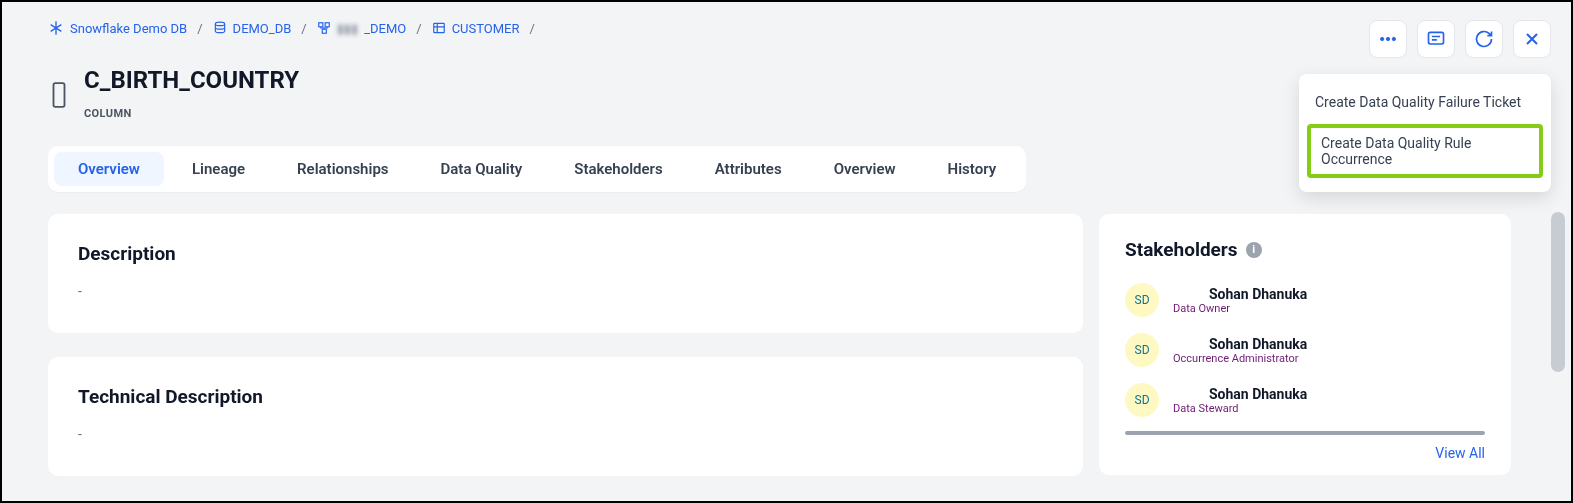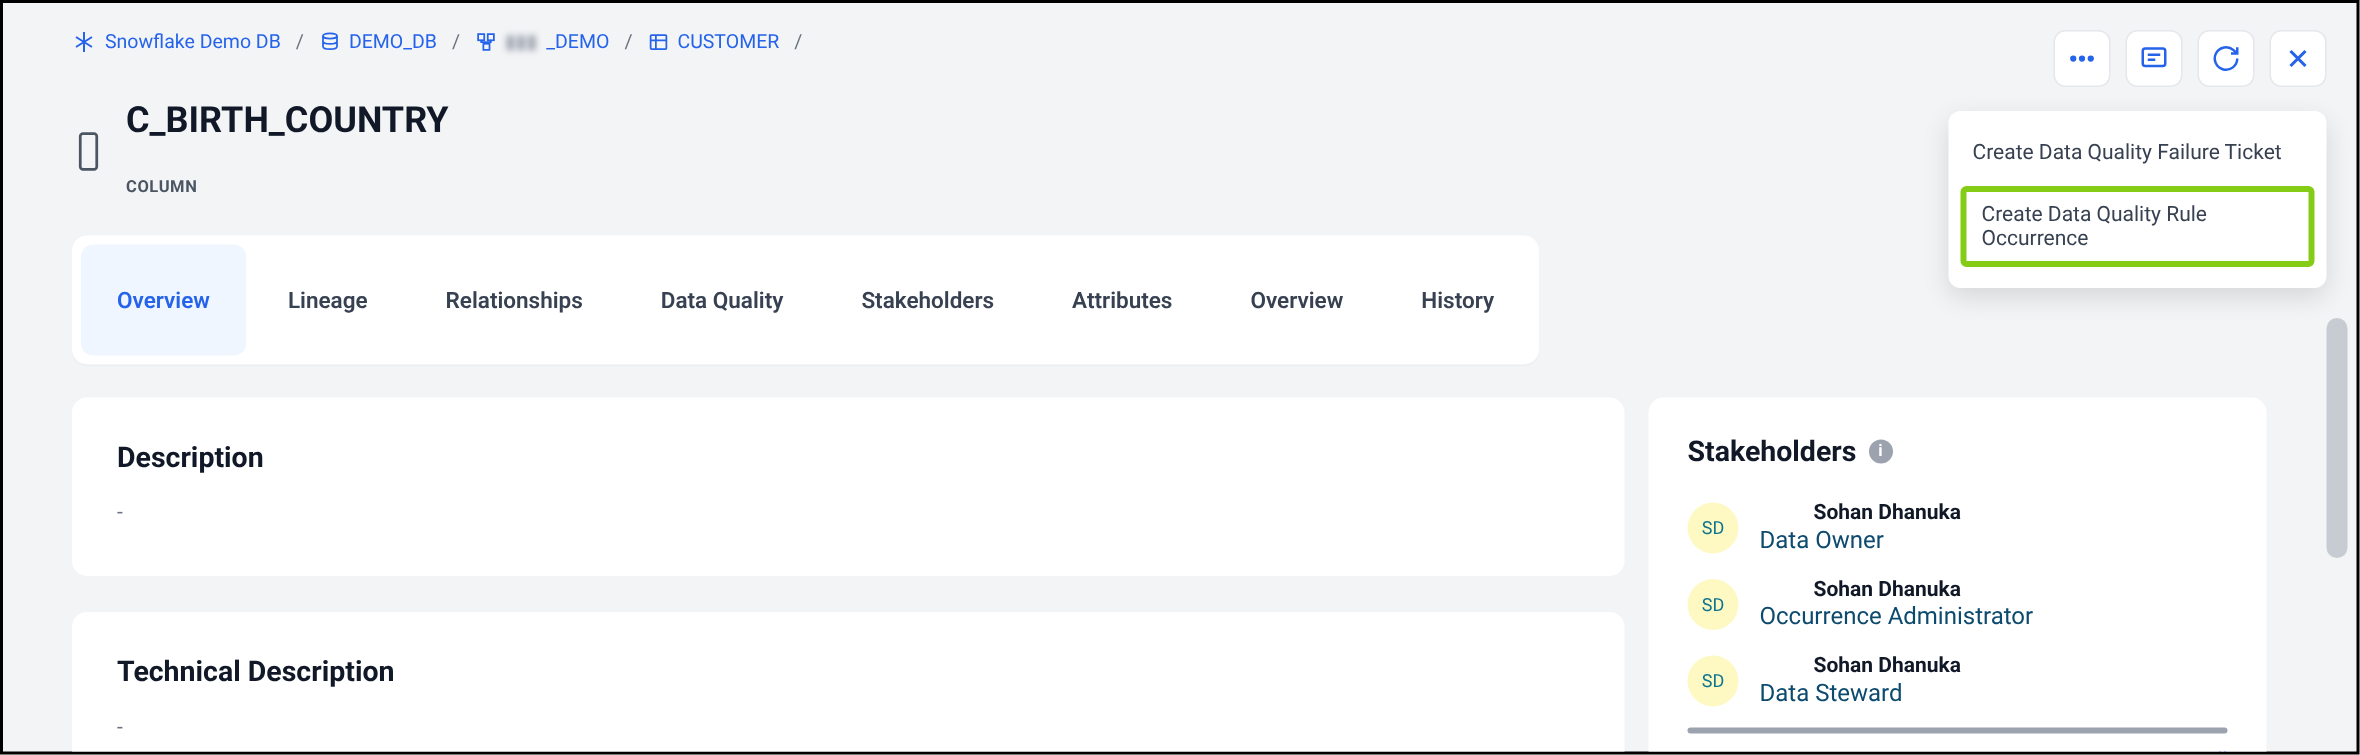--- a/index.html
+++ b/index.html
@@ -26,21 +26,21 @@
   .blur { filter: blur(2px); color: #9ca3af; }
 
   .header-row {
     display: flex;
     align-items: center;
     padding: 30px 0 0 46px;
     gap: 14px;
   }
   .col-icon { margin-top: 4px; }
   .title-block h1 { font-size: 24px; font-weight: 700; color: #111827; }
-  .title-block .subtype { font-size: 11px; font-weight: 700; color: #4b5563; letter-spacing: .4px; margin-top: 24px; }
+  .title-block .subtype { font-size: 11px; font-weight: 700; color: #4b5563; letter-spacing: .4px; margin-top: 13px; }
 
   .sensitivity {
     position: absolute;
     right: 74px;
     top: 78px;
     text-align: center;
   }
   .sensitivity .lbl { font-size: 11px; font-weight: 700; letter-spacing: .6px; color: #374151; }
   .sensitivity .badge {
     display: inline-flex; align-items: center; gap: 4px;
@@ -87,21 +87,21 @@
   .tabs {
     margin: 26px 0 0 46px;
     display: inline-flex;
     background: #fff;
     border-radius: 10px;
     padding: 6px;
     gap: 4px;
     box-shadow: 0 1px 1px rgba(0,0,0,.03);
   }
   .tab {
-    padding: 28px 24px;
+    padding: 8px 24px;
     font-size: 15px;
     font-weight: 600;
     color: #374151;
     border-radius: 8px;
     cursor: pointer;
   }
   .tab.active { background: #eff6ff; color: #2563eb; }
 
   .content-row {
     display: flex;
@@ -118,21 +118,21 @@
   .card .dash { color: #6b7280; font-size: 14px; }
 
   .side-col { width: 412px; }
   .side-card { background: #fff; border-radius: 10px; padding: 24px 26px 14px; position: relative; }
   .side-card h2 { font-size: 19px; font-weight: 700; color: #111827; display: inline-flex; align-items: center; gap: 8px; }
   .info-ico { width: 16px; height: 16px; border-radius: 50%; background: #9ca3af; color: #fff; font-size: 11px; display: inline-flex; align-items: center; justify-content: center; font-weight: 700;}
   .stake-list { margin-top: 22px; display: flex; flex-direction: column; gap: 16px; }
   .stake-row { display: flex; gap: 14px; align-items: center; }
   .avatar { width: 34px; height: 34px; border-radius: 50%; background: #fef9c3; color: #0e7490; font-size: 12px; font-weight: 400; display: flex; align-items: center; justify-content: center; }
   .stake-info .name { font-size: 14px; font-weight: 700; color: #111827; margin-left: 36px; }
-  .stake-info .role { font-size: 16px; color: #0c4a6e; }
+  .stake-info .role { font-size: 11px; color: #701a75; }
   .side-hr { height: 4px; background: #9ca3af; border-radius: 2px; margin-top: 14px; }
   .view-all { text-align: right; color: #2563eb; font-size: 14px; margin-top: 10px; cursor: pointer; }
 
   .scrollbar {
     position: absolute;
     right: 6px; top: 210px;
     width: 14px; height: 160px;
     background: #c7ccd3;
     border-radius: 8px;
   }

